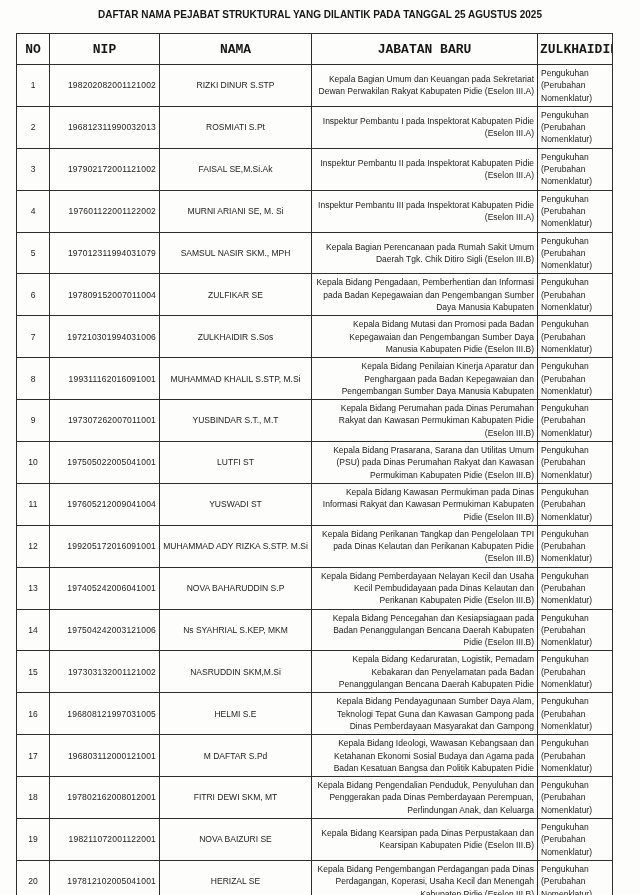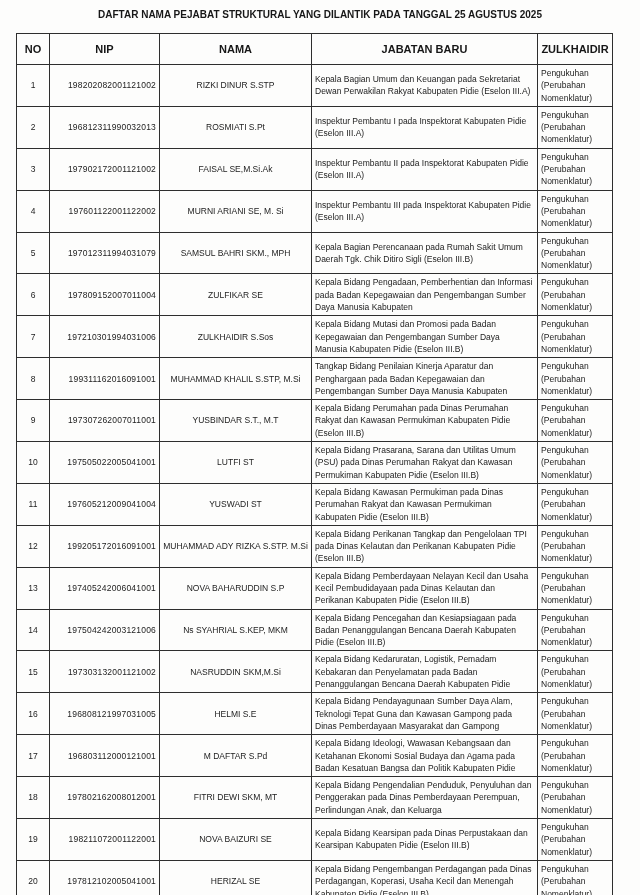--- a/index.html
+++ b/index.html
@@ -34,39 +34,40 @@
     margin-left: 16px;
     background: #fdfdfc;
   }
   table.officials th,
   table.officials td {
     border: 1px solid #2e2e2e;
     box-sizing: border-box;
     overflow: hidden;
   }
   table.officials th {
-    font-size: 11px;
+    font-size: 13px;
     font-weight: bold;
     text-align: center;
     height: 31px;
     padding: 2px;
     color: #171717;
+    font-family: Liberation Mono, monospace;
   }
   table.officials td {
     font-size: 8.5px;
     line-height: 12.3px;
     padding: 2px 3px;
     height: 39px;
     vertical-align: middle;
     color: #222222;
   }
   td.col-no { text-align: center; }
   td.col-nip { text-align: right; letter-spacing: 0.2px; white-space: nowrap; }
   td.col-nama { text-align: center; padding-left: 4px; padding-right: 1px; margin-left: 40px; }
-  td.col-jabatan { text-align: left; padding-left: 4px; padding-right: 2px; }
+  td.col-jabatan { text-align: right; padding-left: 4px; padding-right: 2px; }
   td.col-keterangan { text-align: left; padding-left: 4px; padding-right: 4px; }
 </style>
 </head>
 <body>
 
 <div class="page">
   <div class="doc-title">DAFTAR NAMA PEJABAT STRUKTURAL YANG DILANTIK PADA TANGGAL 25 AGUSTUS 2025</div>
 
   <table class="officials">
     <colgroup>
@@ -110,21 +111,21 @@
         <tr>
           <td class="col-no">4</td>
           <td class="col-nip">197601122001122002</td>
           <td class="col-nama">MURNI ARIANI SE, M. Si</td>
           <td class="col-jabatan">Inspektur Pembantu III pada Inspektorat Kabupaten Pidie (Eselon III.A)</td>
           <td class="col-keterangan">Pengukuhan (Perubahan Nomenklatur)</td>
         </tr>
         <tr>
           <td class="col-no">5</td>
           <td class="col-nip">197012311994031079</td>
-          <td class="col-nama">SAMSUL BAHRI SKM., MPH</td>
+          <td class="col-nama">SAMSUL NASIR SKM., MPH</td>
           <td class="col-jabatan">Kepala Bagian Perencanaan pada Rumah Sakit Umum Daerah Tgk. Chik Ditiro Sigli (Eselon III.B)</td>
           <td class="col-keterangan">Pengukuhan (Perubahan Nomenklatur)</td>
         </tr>
         <tr>
           <td class="col-no">6</td>
           <td class="col-nip">197809152007011004</td>
           <td class="col-nama">ZULFIKAR SE</td>
           <td class="col-jabatan">Kepala Bidang Pengadaan, Pemberhentian dan Informasi pada Badan Kepegawaian dan Pengembangan Sumber Daya Manusia Kabupaten</td>
           <td class="col-keterangan">Pengukuhan (Perubahan Nomenklatur)</td>
         </tr>
@@ -132,42 +133,42 @@
           <td class="col-no">7</td>
           <td class="col-nip">197210301994031006</td>
           <td class="col-nama">ZULKHAIDIR S.Sos</td>
           <td class="col-jabatan">Kepala Bidang Mutasi dan Promosi pada Badan Kepegawaian dan Pengembangan Sumber Daya Manusia Kabupaten Pidie (Eselon III.B)</td>
           <td class="col-keterangan">Pengukuhan (Perubahan Nomenklatur)</td>
         </tr>
         <tr>
           <td class="col-no">8</td>
           <td class="col-nip">199311162016091001</td>
           <td class="col-nama">MUHAMMAD KHALIL S.STP, M.Si</td>
-          <td class="col-jabatan">Tangkap Bidang Penilaian Kinerja Aparatur dan Penghargaan pada Badan Kepegawaian dan Pengembangan Sumber Daya Manusia Kabupaten</td>
+          <td class="col-jabatan">Kepala Bidang Penilaian Kinerja Aparatur dan Penghargaan pada Badan Kepegawaian dan Pengembangan Sumber Daya Manusia Kabupaten</td>
           <td class="col-keterangan">Pengukuhan (Perubahan Nomenklatur)</td>
         </tr>
         <tr>
           <td class="col-no">9</td>
           <td class="col-nip">197307262007011001</td>
           <td class="col-nama">YUSBINDAR S.T., M.T</td>
           <td class="col-jabatan">Kepala Bidang Perumahan pada Dinas Perumahan Rakyat dan Kawasan Permukiman Kabupaten Pidie (Eselon III.B)</td>
           <td class="col-keterangan">Pengukuhan (Perubahan Nomenklatur)</td>
         </tr>
         <tr>
           <td class="col-no">10</td>
           <td class="col-nip">197505022005041001</td>
           <td class="col-nama">LUTFI ST</td>
           <td class="col-jabatan">Kepala Bidang Prasarana, Sarana dan Utilitas Umum (PSU) pada Dinas Perumahan Rakyat dan Kawasan Permukiman Kabupaten Pidie (Eselon III.B)</td>
           <td class="col-keterangan">Pengukuhan (Perubahan Nomenklatur)</td>
         </tr>
         <tr>
           <td class="col-no">11</td>
           <td class="col-nip">197605212009041004</td>
           <td class="col-nama">YUSWADI ST</td>
-          <td class="col-jabatan">Kepala Bidang Kawasan Permukiman pada Dinas Perumahan Rakyat dan Kawasan Permukiman Kabupaten Pidie (Eselon III.B)</td>
+          <td class="col-jabatan">Kepala Bidang Kawasan Permukiman pada Dinas Informasi Rakyat dan Kawasan Permukiman Kabupaten Pidie (Eselon III.B)</td>
           <td class="col-keterangan">Pengukuhan (Perubahan Nomenklatur)</td>
         </tr>
         <tr>
           <td class="col-no">12</td>
           <td class="col-nip">199205172016091001</td>
           <td class="col-nama">MUHAMMAD ADY RIZKA S.STP. M.Si</td>
           <td class="col-jabatan">Kepala Bidang Perikanan Tangkap dan Pengelolaan TPI pada Dinas Kelautan dan Perikanan Kabupaten Pidie (Eselon III.B)</td>
           <td class="col-keterangan">Pengukuhan (Perubahan Nomenklatur)</td>
         </tr>
         <tr>

